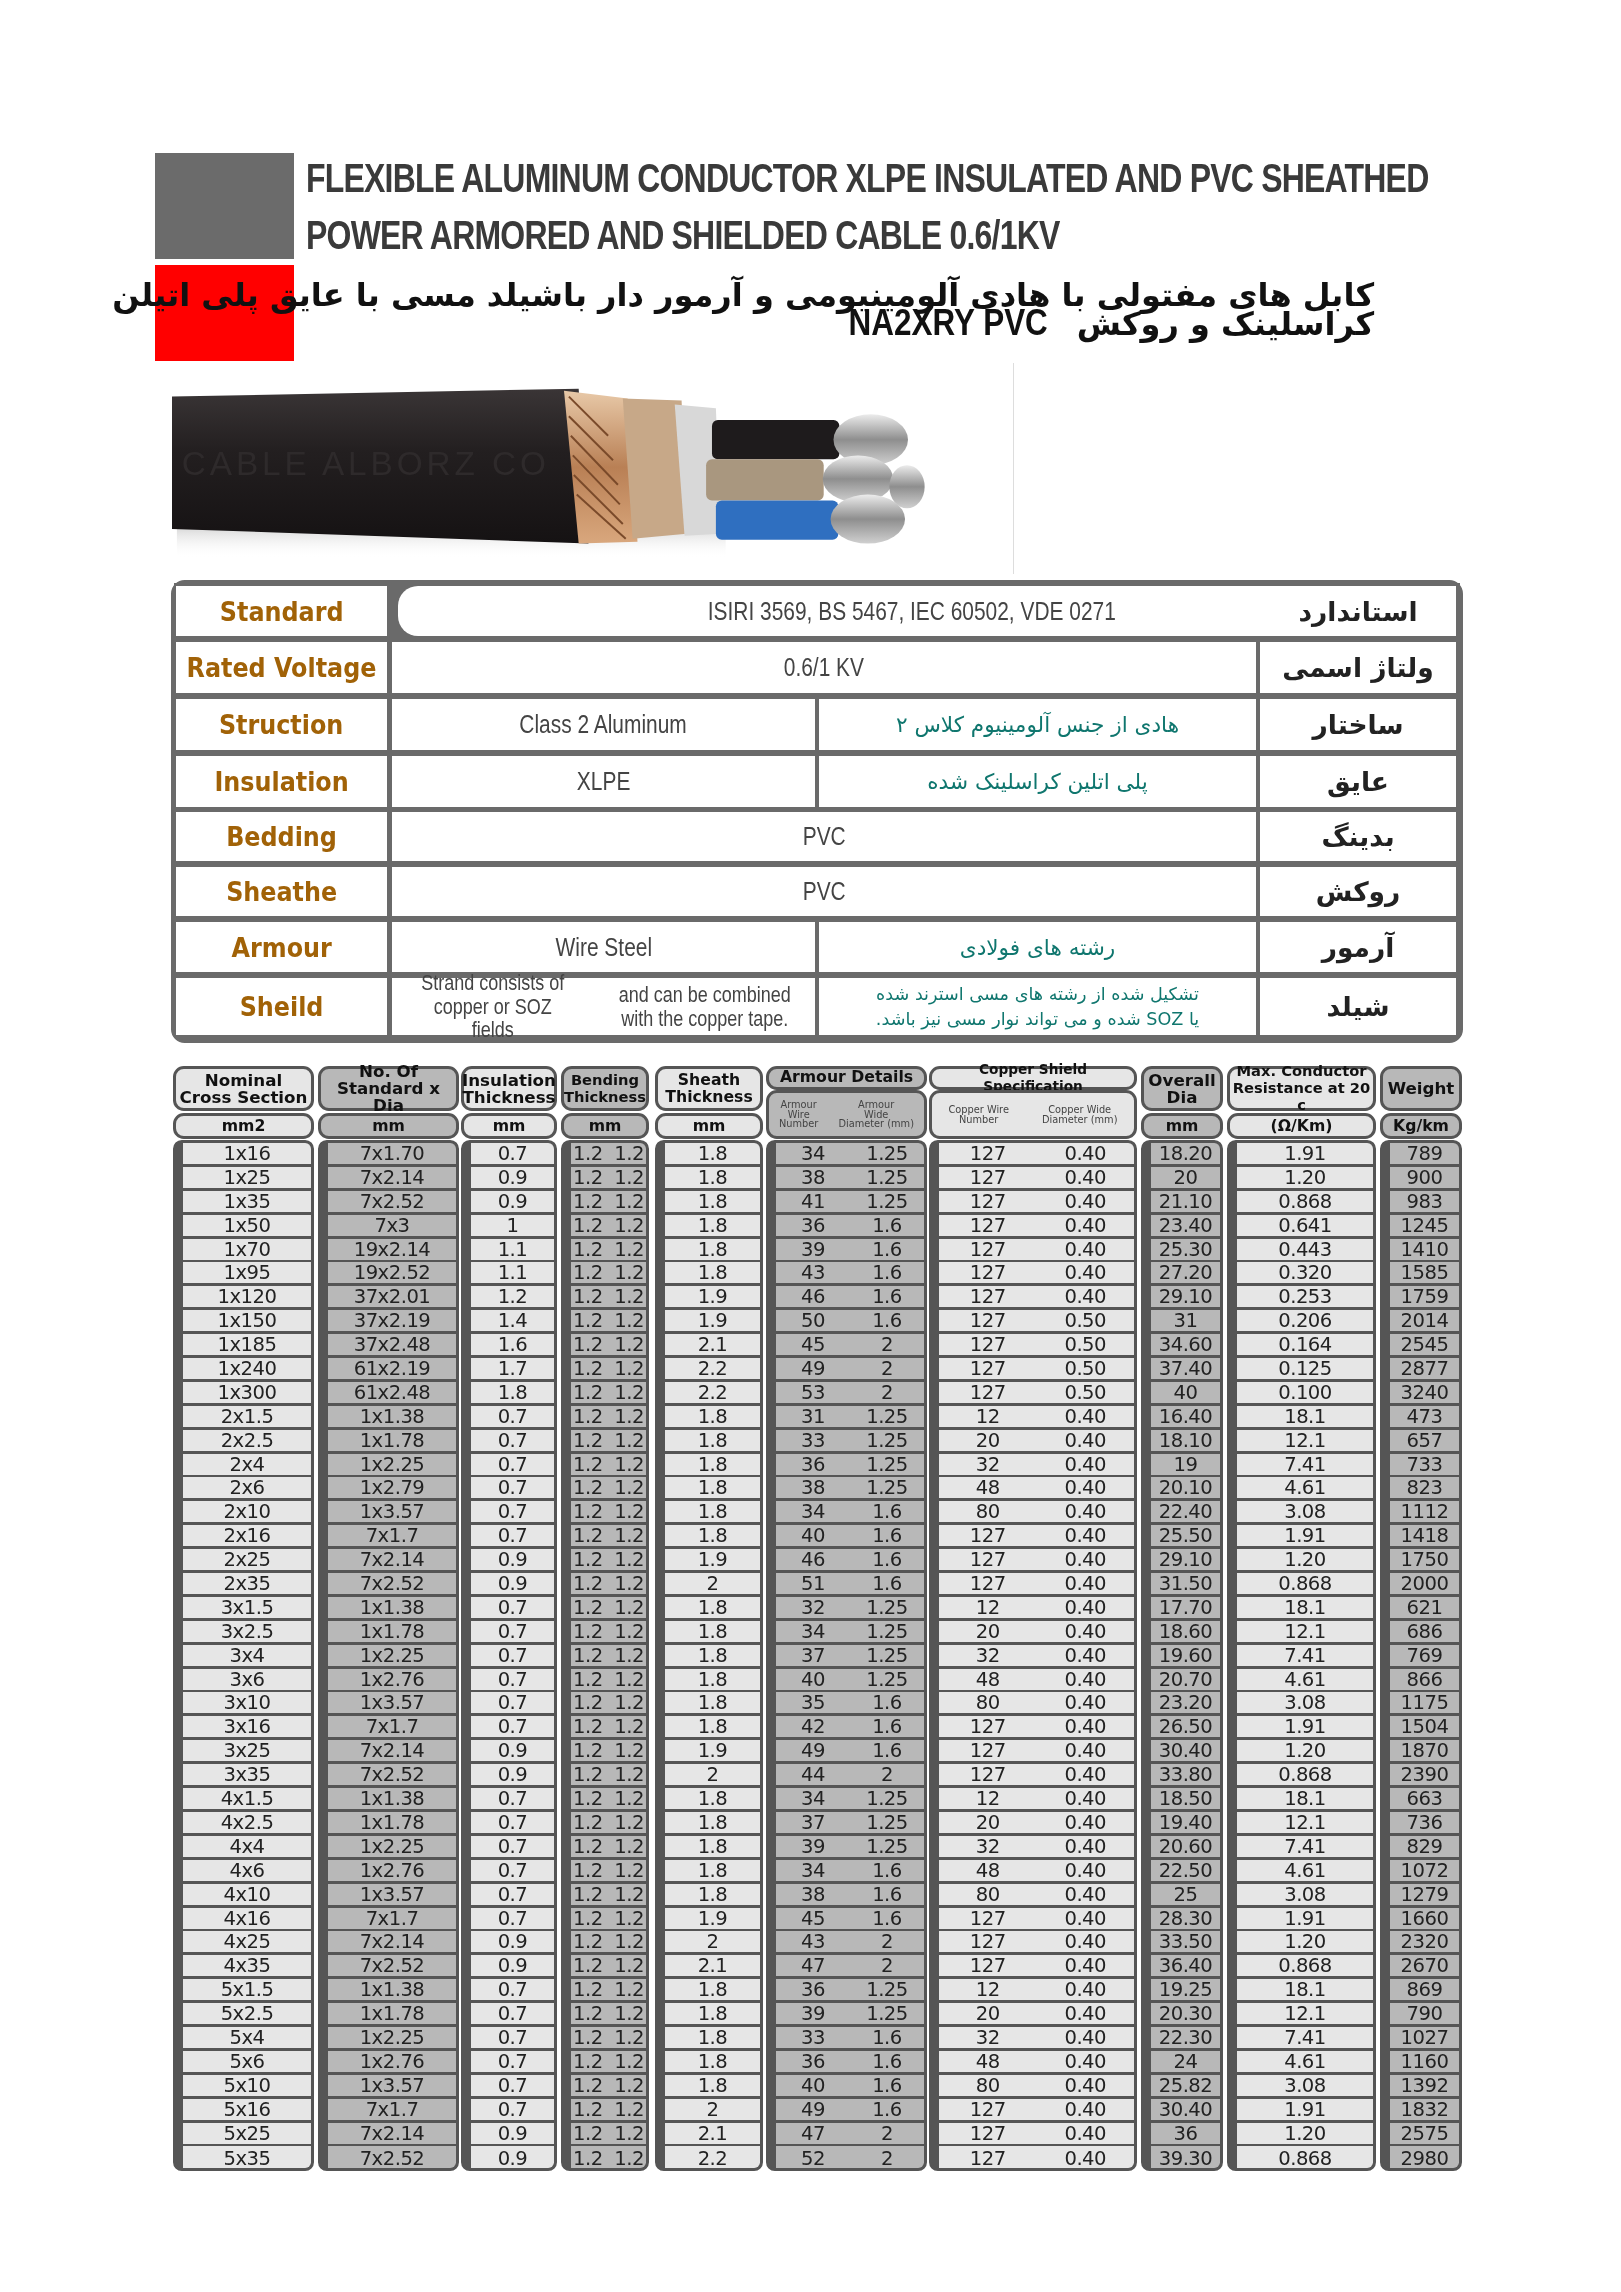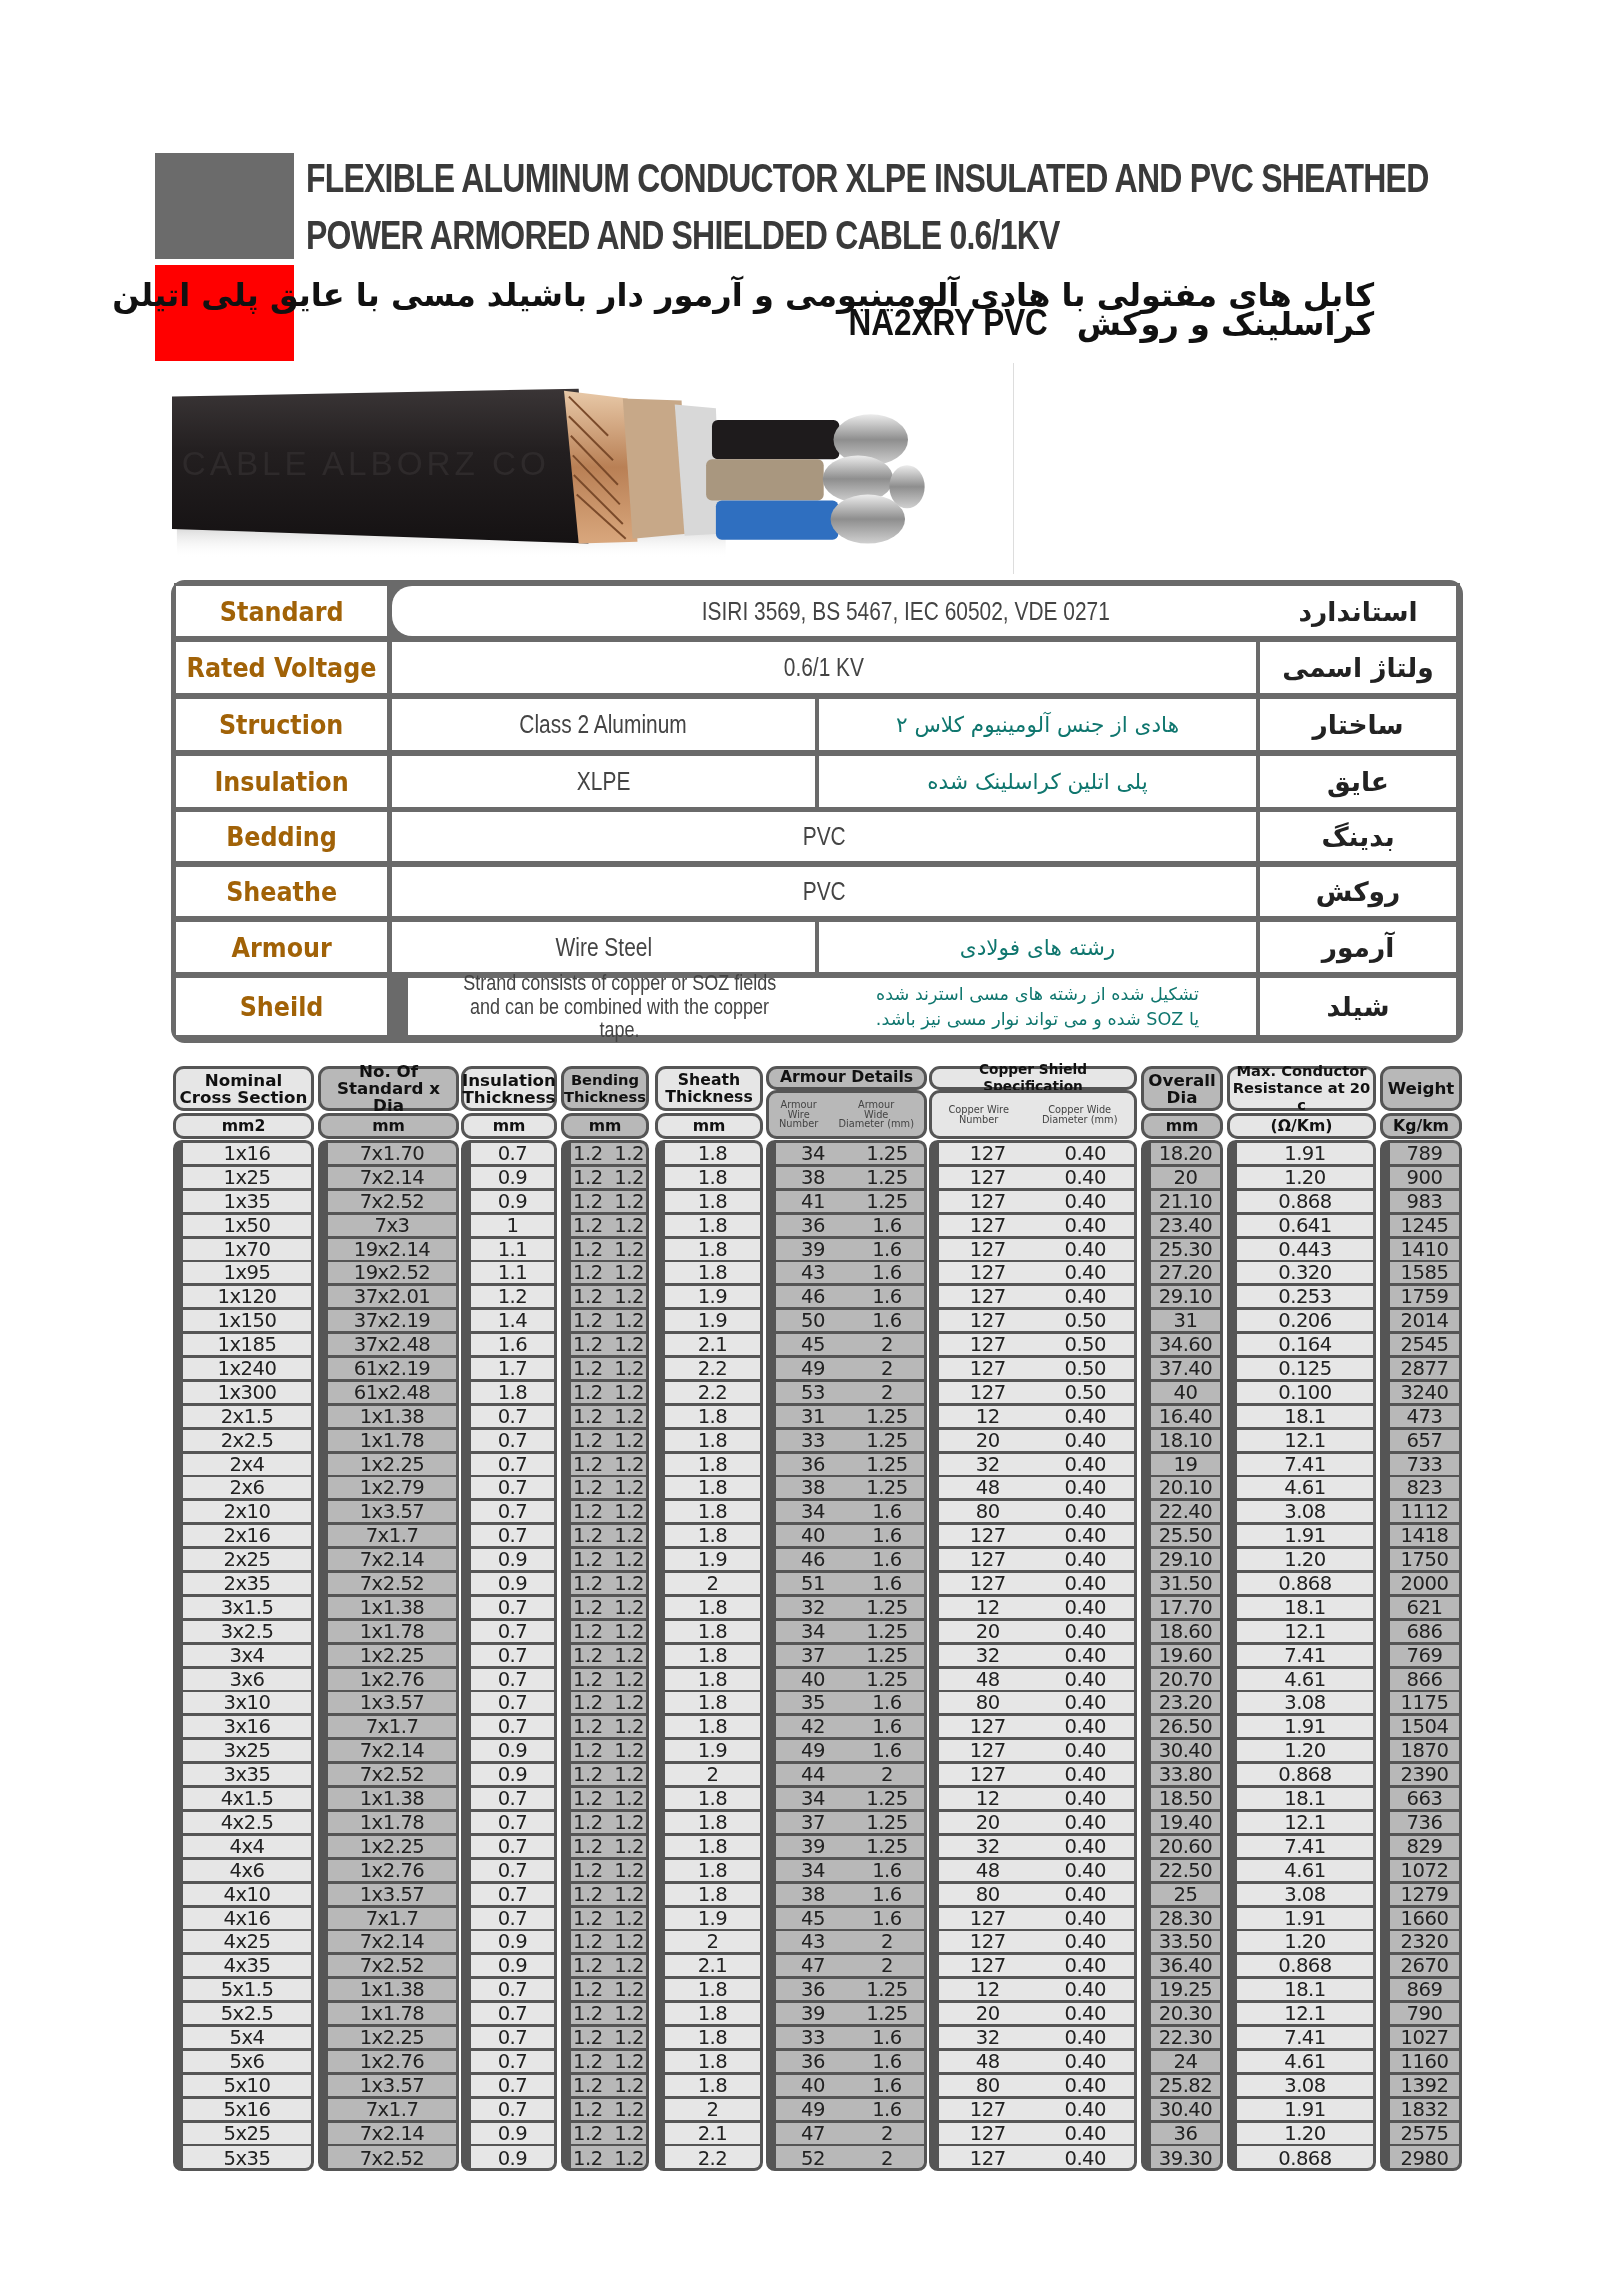--- a/index.html
+++ b/index.html
@@ -101,21 +101,21 @@
   <ellipse cx="755" cy="112" rx="18" ry="22" fill="url(#al)"></ellipse>
 </svg>
 <div class="abs" id="divider"></div>
 
 <div class="abs" id="spec">
 
   <div class="srow" style="top:0;height:56px;">
     <div class="scell lab" style="left:2px;width:211px;">
         <span>Standard</span>
       </div>
-    <div class="scell val" style="left:218px;width:1027px;border-radius:20px;">
+    <div class="scell val" style="left:224px;width:1027px;border-radius:20px;">
         <span>ISIRI 3569, BS 5467, IEC 60502, VDE 0271</span>
       </div>
     <div class="scell falab" style="left:1086px;width:196px;">استاندارد</div>
   </div>
 
   <div class="srow" style="top:56px;height:57px;">
     <div class="scell lab" style="left:2px;width:211px;">
         <span>Rated Voltage</span>
       </div>
     <div class="scell val" style="left:218px;width:864px;">
@@ -174,21 +174,21 @@
         <span>Wire Steel</span>
       </div>
     <div class="scell fa" style="left:645px;width:437px;">رشته های فولادی</div>
     <div class="scell falab" style="left:1086px;width:196px;">آرمور</div>
   </div>
 
   <div class="srow" style="top:392px;height:63px;">
     <div class="scell lab" style="left:2px;width:211px;">
         <span>Sheild</span>
       </div>
-    <div class="scell val small" style="left:218px;width:423px;flex-direction:column;margin-left:16px;">
+    <div class="scell val small" style="left:218px;width:423px;">
       <span>Strand consists of copper or SOZ fields</span>
       <span>and can be combined with the copper tape.</span>
     </div>
     <div class="scell fa fasmall" style="left:645px;width:437px;flex-direction:column;">
       <span>تشکیل شده از رشته های مسی استرند شده</span>
       <span>یا SOZ شده و می تواند نوار مسی نیز باشد.</span>
     </div>
     <div class="scell falab" style="left:1086px;width:196px;">شیلد</div>
   </div>
 </div>

